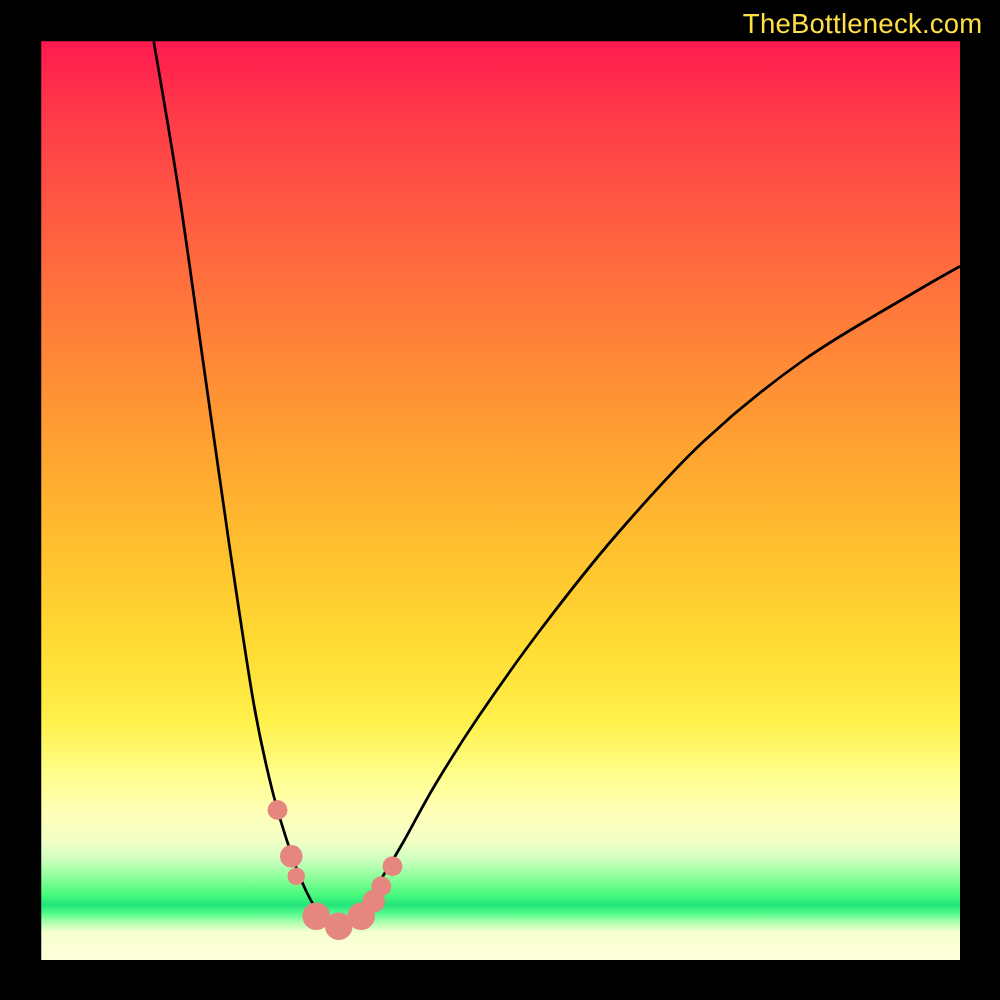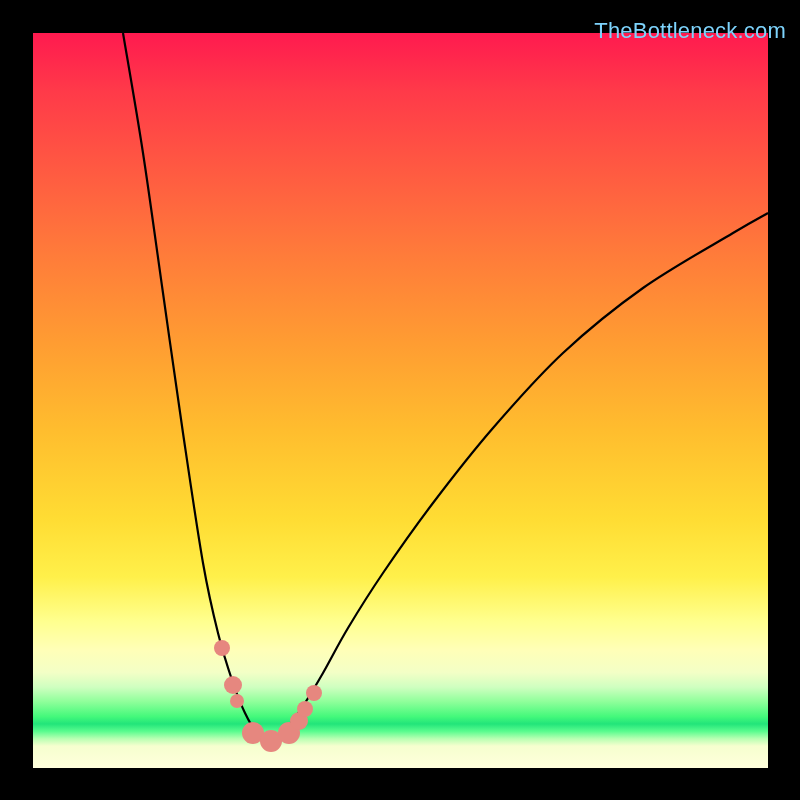--- a/index.html
+++ b/index.html
@@ -44,23 +44,23 @@
       #44f97b 93%,
       #22e57a 94%,
       #59fc8e 95%,
       #b7ffb2 96%,
       #f6ffcf 97%,
       #ffffdc 100%
     );
   }
   .watermark {
     position: absolute;
-    top: 18px;
+    top: 6px;
     right: 14px;
-    color: #7dd3fc;
+    color: #fde047;
     font-size: 22px;
     font-weight: 500;
     letter-spacing: 0.2px;
     user-select: none;
   }
   svg.curve {
     position: absolute;
     left: 0;
     top: 0;
     width: 735px;

